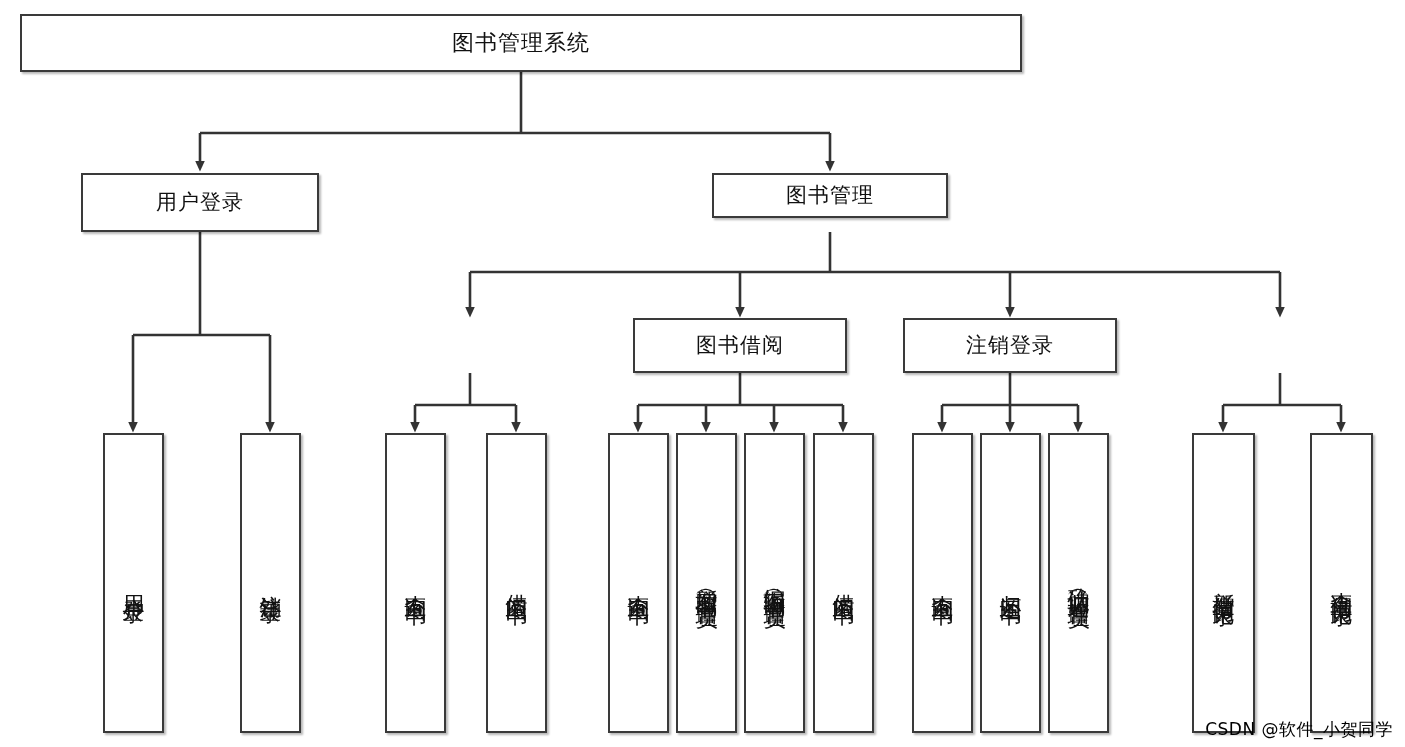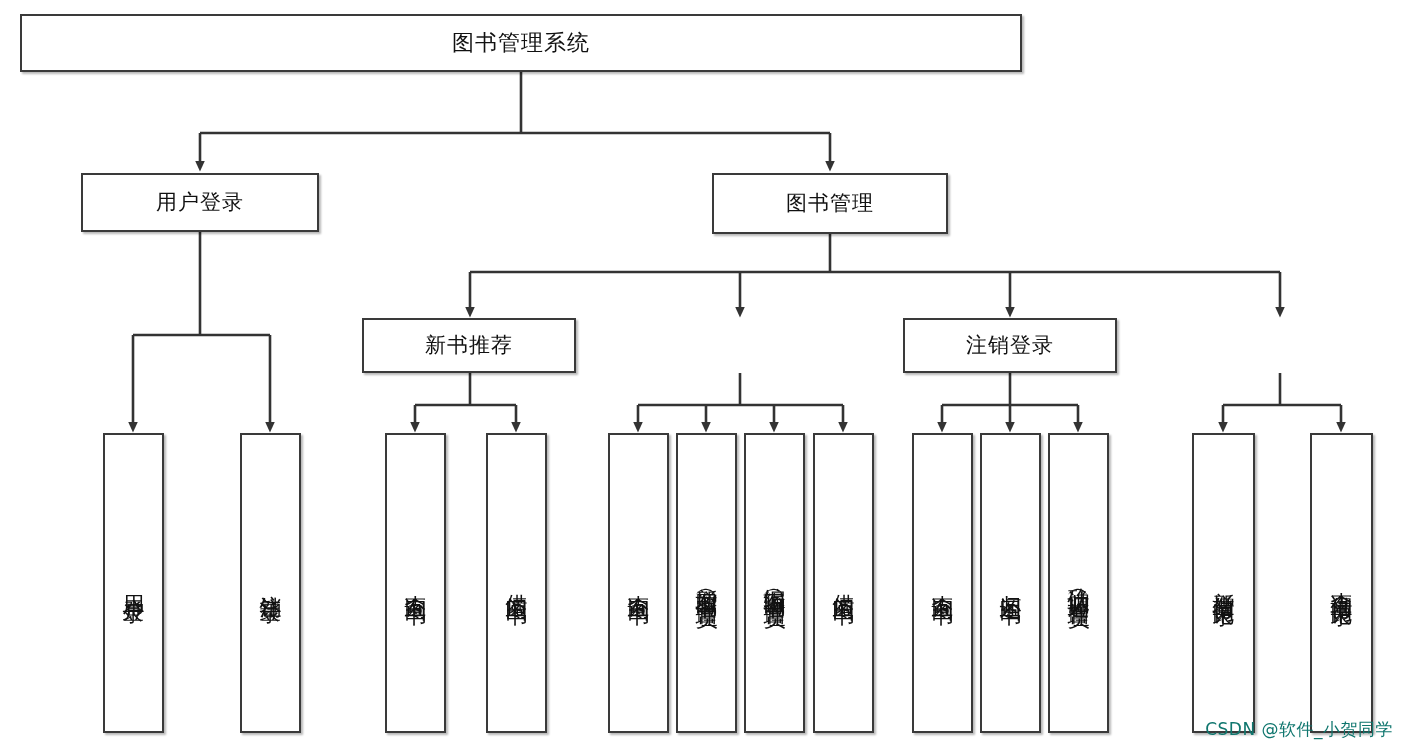--- a/index.html
+++ b/index.html
@@ -55,21 +55,21 @@
     line-height:1.28;
     letter-spacing:3px;
     white-space:nowrap;
     text-align:center;
   }
   #watermark{
     position:absolute;
     right:12px;
     bottom:6px;
     font-size:17px;
-    color:#0f766e;
+    color:#000000;
     letter-spacing:0.5px;
     z-index:5;
     white-space:nowrap;
     margin-left:38px;
   }
 </style>
 </head>
 <body>
 
 <div id="canvas">
@@ -125,28 +125,28 @@
   </svg>
 
   <div class="node root" style="left:20px; top:14px; width:1002px; height:58px;">
     <span class="label">图书管理系统</span>
   </div>
 
   <div class="node branch" style="left:81px; top:173px; width:238px; height:59px;">
     <span class="label">用户登录</span>
   </div>
 
-  <div class="node branch" style="left:712px; top:173px; width:236px; height:61px;">
+  <div class="node branch" style="left:712px; top:173px; width:236px; height:45px;">
     <span class="label">图书管理</span>
   </div>
 
-  <div class="node branch" style="left:362px; top:318px; width:214px; height:55px;">
-    <span class="label">新书推荐</span>
+
+  <div class="node branch" style="left:633px; top:318px; width:214px; height:55px;">
+    <span class="label">图书借阅</span>
   </div>
-
 
   <div class="node branch" style="left:903px; top:318px; width:214px; height:55px;">
     <span class="label">注销登录</span>
   </div>
 
 
   <div class="node leaf" style="left:103px; top:433px; width:61px; height:300px;">
     <span class="label">用户登录</span>
   </div>
   <div class="node leaf" style="left:240px; top:433px; width:61px; height:300px;">

